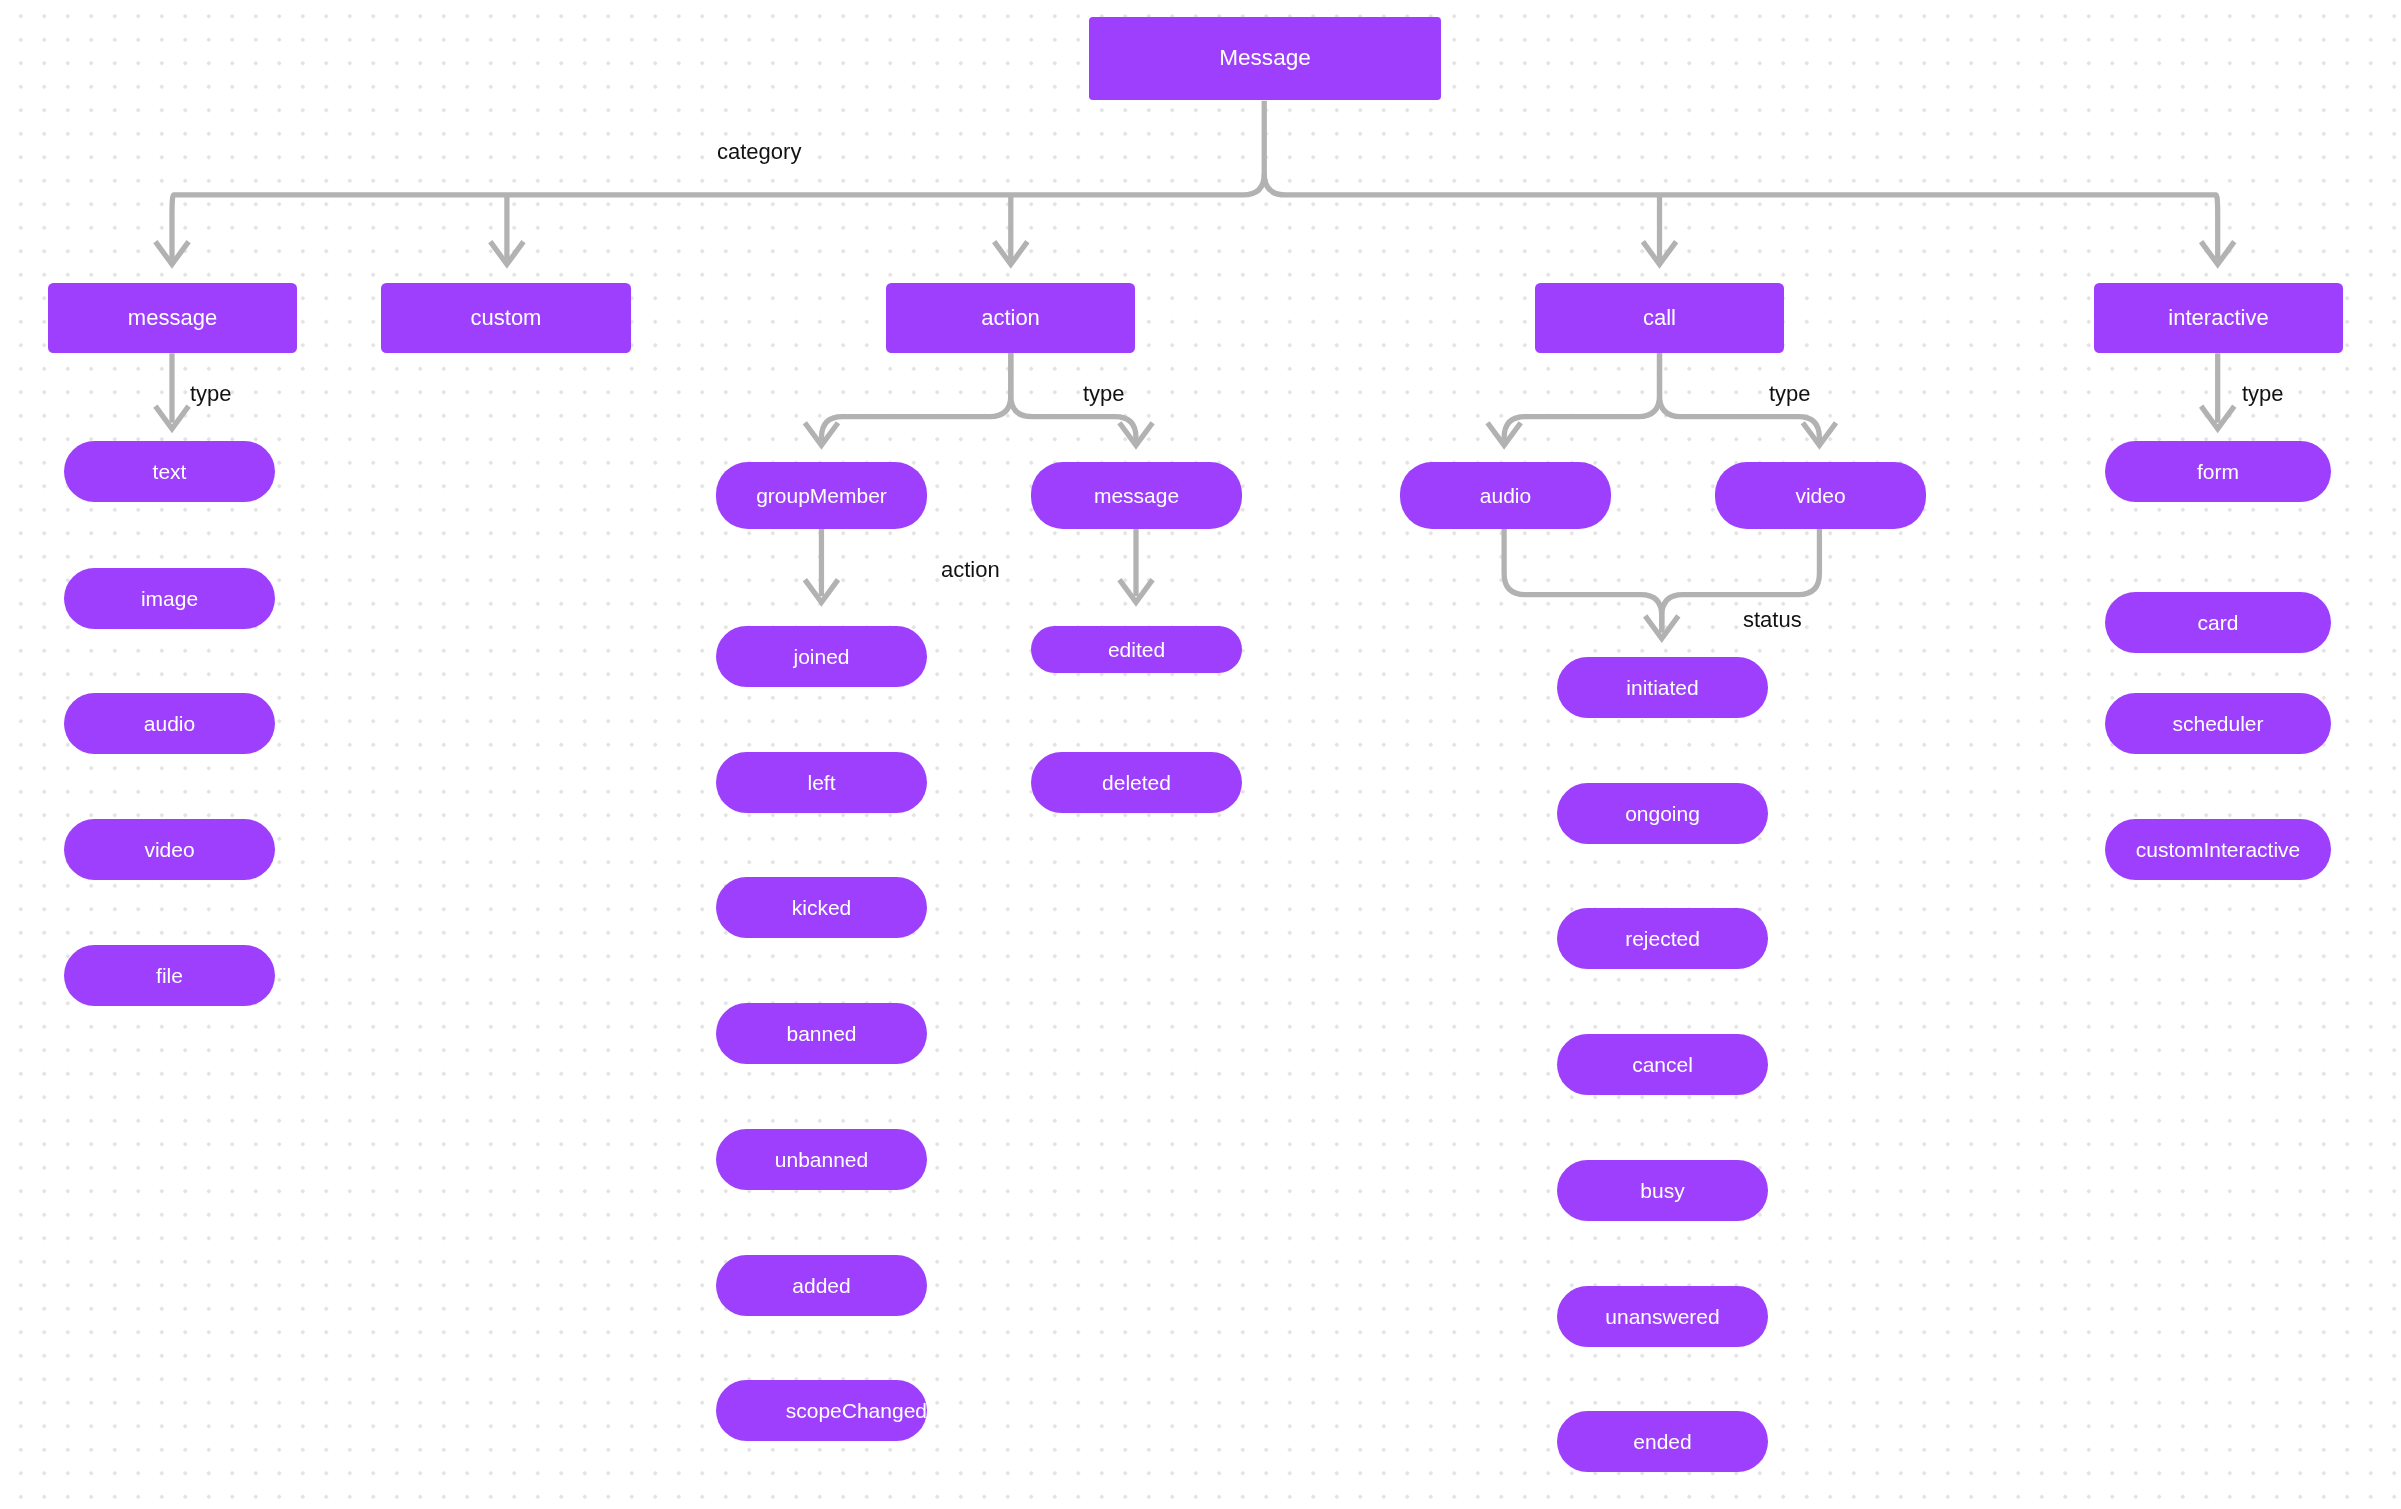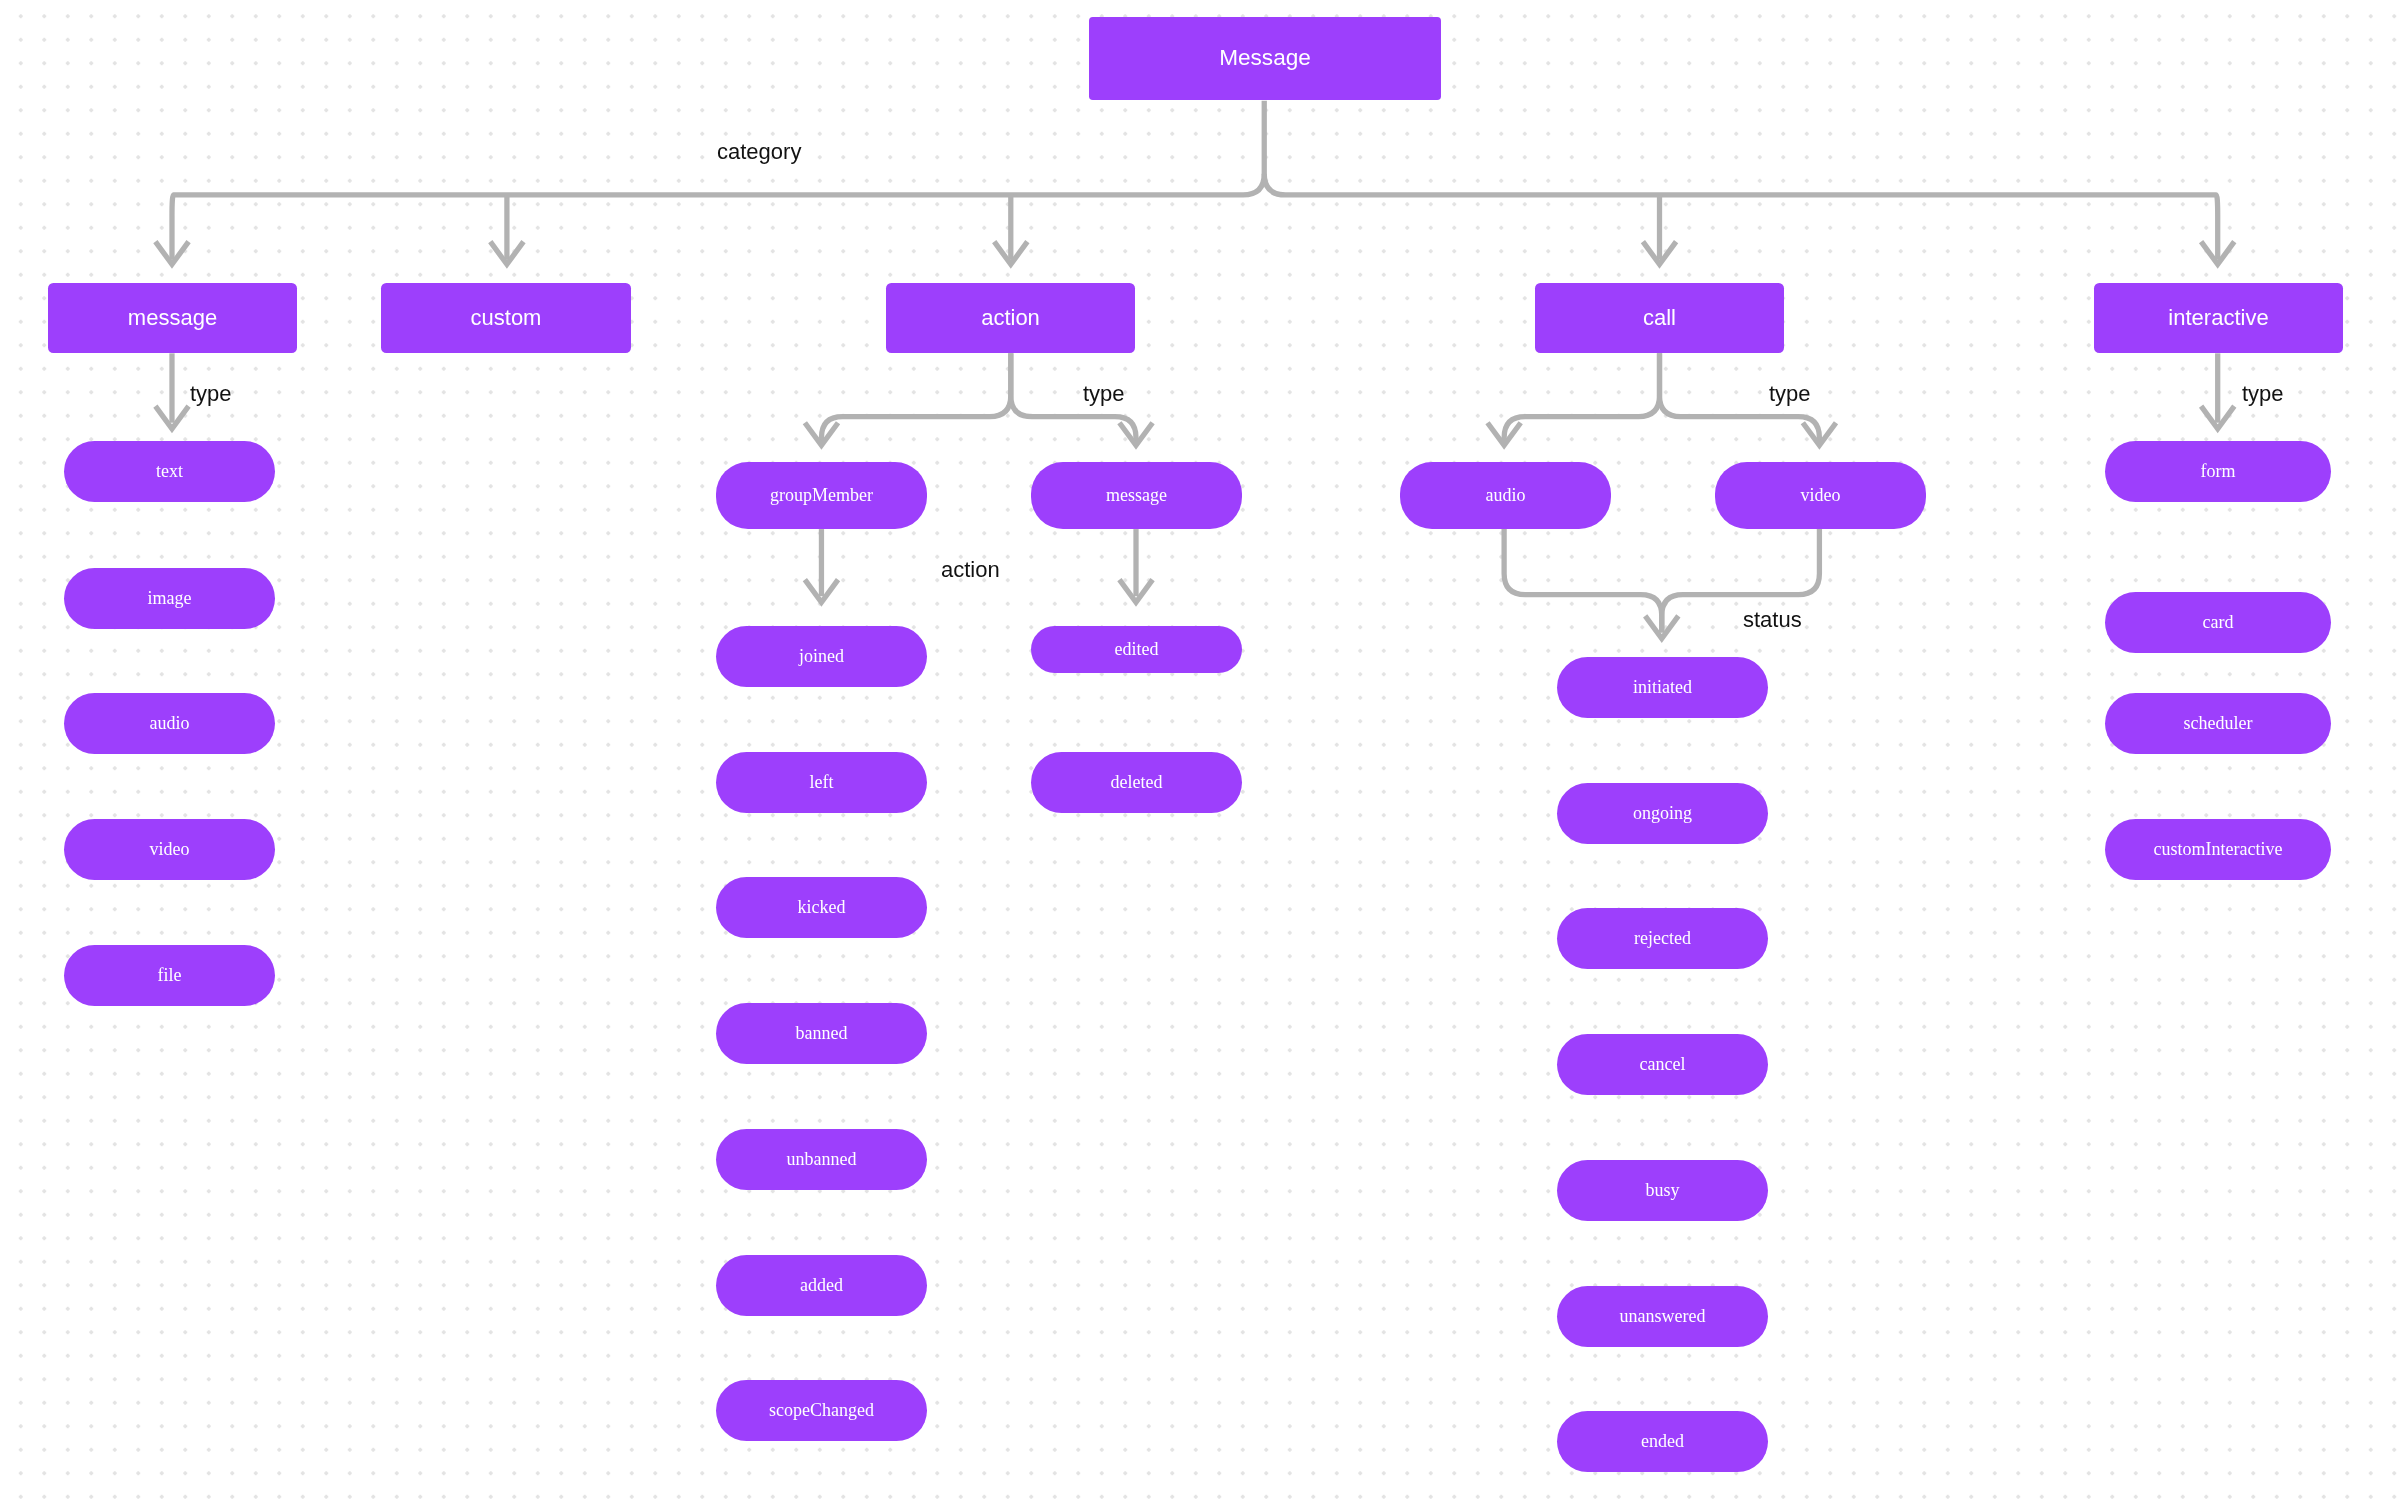--- a/index.html
+++ b/index.html
@@ -58,22 +58,21 @@
   .node.root {
     border-radius: 3.8px;
     font-size: 22.6px;
   }
   .node.level2 {
     border-radius: 5.3px;
     font-size: 22px;
   }
   .node.leaf {
     border-radius: 32px;
-    font-size: 18px;
-    font-family: Liberation Serif, serif;
+    font-size: 21px;
   }
   .edge-label {
     position: absolute;
     color: #121212;
     font-size: 22px;
     white-space: nowrap;
     user-select: none;
   }
 </style>
 </head>
@@ -184,21 +183,21 @@
   </div>
   <div class="node leaf" style="left:716px; top:1003px; width:211px; height:61px;">
     <span>banned</span>
   </div>
   <div class="node leaf" style="left:716px; top:1129px; width:211px; height:61px;">
     <span>unbanned</span>
   </div>
   <div class="node leaf" style="left:716px; top:1255px; width:211px; height:61px;">
     <span>added</span>
   </div>
-  <div class="node leaf" style="left:716px; top:1380px; width:211px; height:61px;">
+  <div class="node leaf" style="left:716px; top:1380px; width:211px; height:61px;justify-content:flex-end;">
     <span>scopeChanged</span>
   </div>
 
   <div class="node leaf" style="left:1031px; top:626px; width:211px; height:47px;">
     <span>edited</span>
   </div>
   <div class="node leaf" style="left:1031px; top:752px; width:211px; height:61px;">
     <span>deleted</span>
   </div>
 

